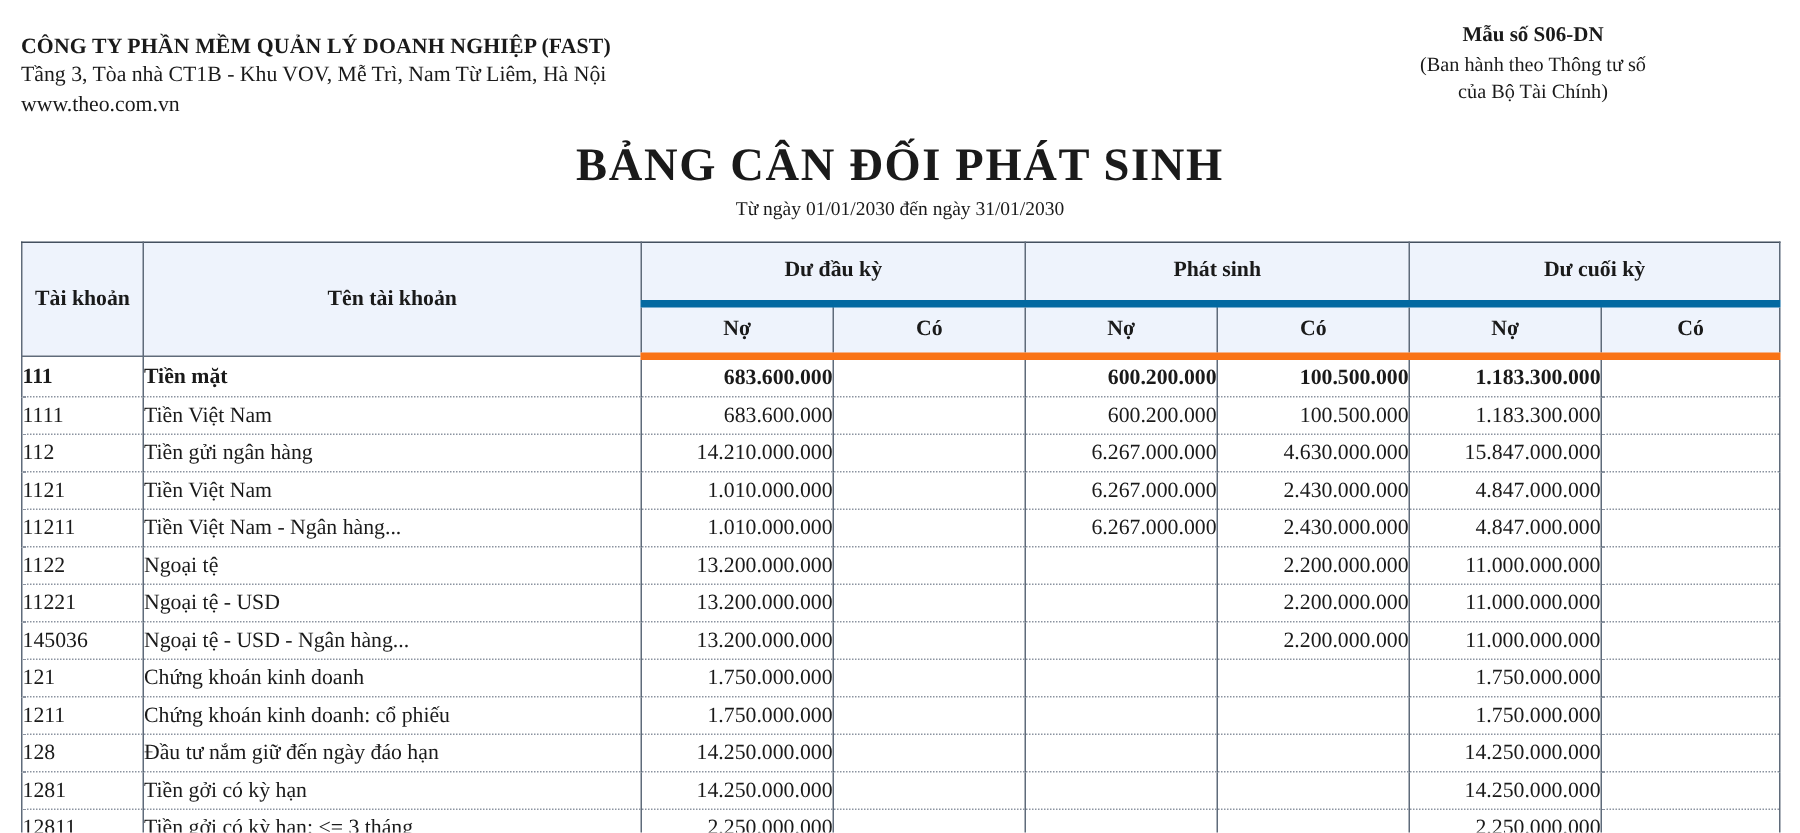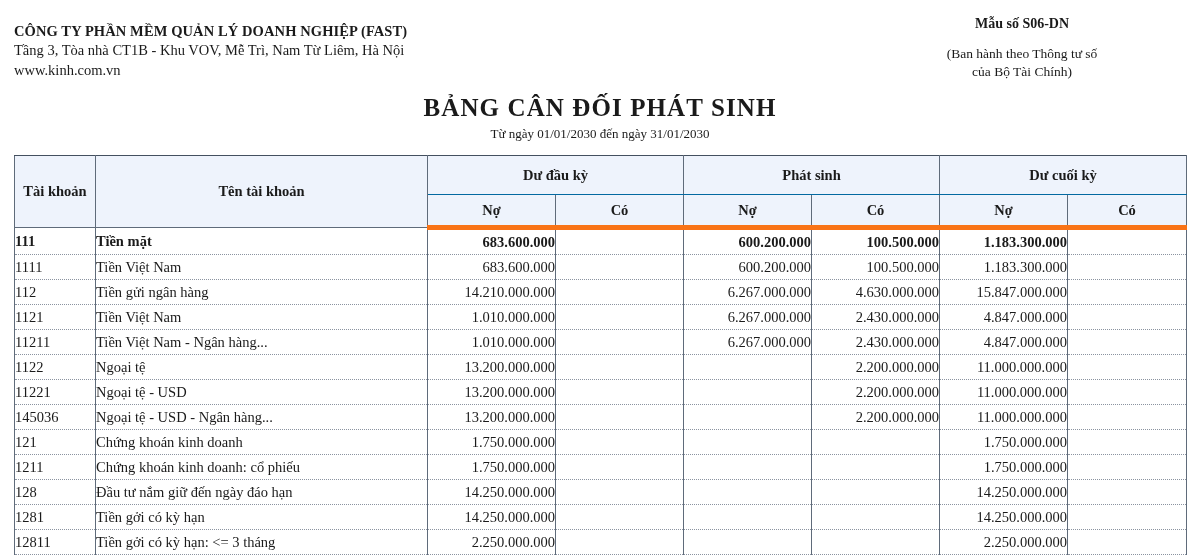--- a/index.html
+++ b/index.html
@@ -52,31 +52,31 @@
     text-align: center;
     line-height: 1.36;
     font-size: 13.5px;
     padding-top: 6px;
     padding-right: 14px;
     min-width: 300px;
   }
   .form-code {
     font-weight: bold;
     font-size: 14px;
-    margin-bottom: 12px;
+    margin-bottom: 1px;
   }
   .form-line { white-space: nowrap; }
 
   
   .title-block {
     text-align: center;
     margin-top: 12px;
   }
   .doc-title {
-    font-size: 25px;
+    font-size: 31px;
     font-weight: bold;
     letter-spacing: 1.1px;
     margin: 0;
     line-height: 1.15;
   }
   .doc-subtitle {
     font-size: 13px;
     margin-top: 3px;
     line-height: 1.2;
   }
@@ -103,21 +103,21 @@
     border-top: 1px solid #44505f;
     border-bottom: 5px solid #f97316;
     font-weight: bold;
     font-size: 14.5px;
     text-align: center;
     vertical-align: middle;
   }
   thead tr.group-row th { height: 38px; }
   thead tr.sub-row th { height: 30px; }
   thead th.span2 {
-    border-bottom: 1px solid #0369a1;
+    border-bottom: 5px solid #0369a1;
   }
   thead th.tall {
     border-bottom: 1px solid #5f6b7a;
   }
 
   tbody td {
     height: 24px;
     border-bottom: 1px dotted #8b93a0;
     vertical-align: middle;
     white-space: nowrap;
@@ -150,21 +150,21 @@
 </head>
 <body>
 
 <div class="page">
 
   <div class="top-band">
 
     <div class="company-block">
       <div class="company-name">CÔNG TY PHẦN MỀM QUẢN LÝ DOANH NGHIỆP (FAST)</div>
       <div class="company-address">Tầng 3, Tòa nhà CT1B - Khu VOV, Mễ Trì, Nam Từ Liêm, Hà Nội</div>
-      <div class="company-web">www.kinh.com.vn</div>
+      <div class="company-web">www.theo.com.vn</div>
     </div>
 
     <div class="form-block">
       <div class="form-code">Mẫu số S06-DN</div>
       <div class="form-line">(Ban hành theo Thông tư số</div>
       <div class="form-line">của Bộ Tài Chính)</div>
     </div>
 
   </div>
 

